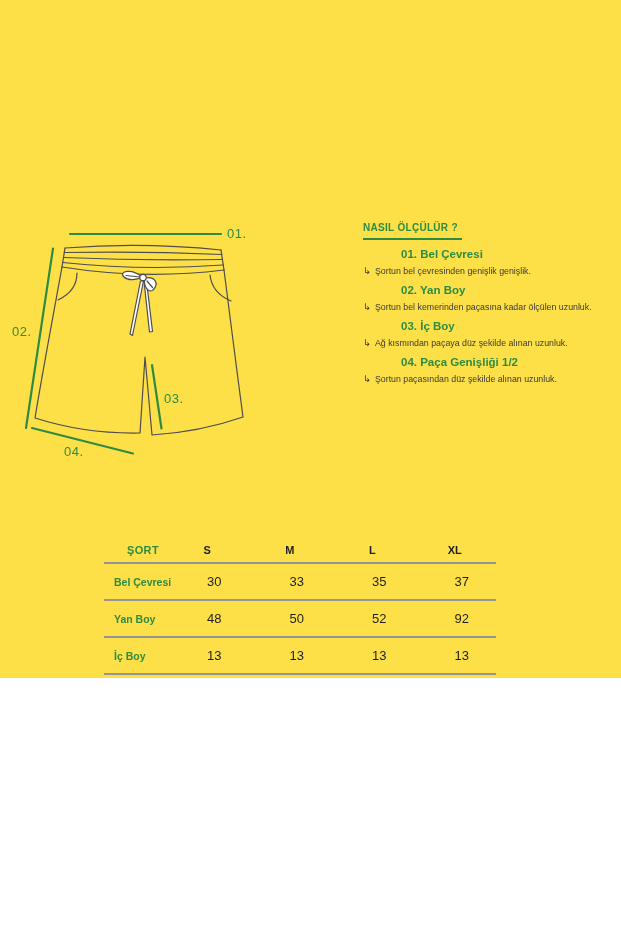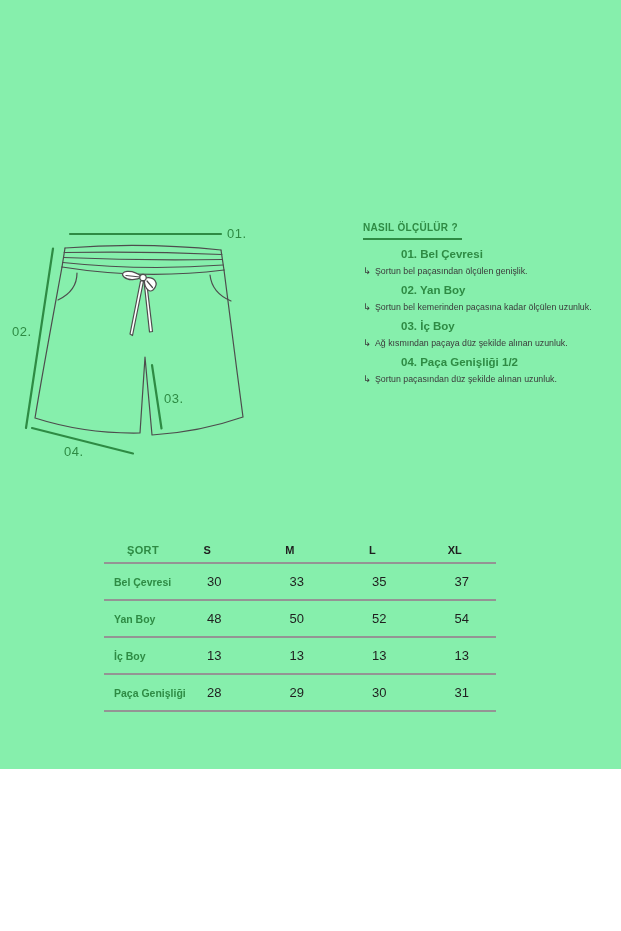--- a/index.html
+++ b/index.html
@@ -1,18 +1,18 @@
 <!DOCTYPE html>
 <html><head>
 <meta charset="utf-8">
 <style>
   * { margin:0; padding:0; box-sizing:border-box; }
   html,body { background:#ffffff; }
   .page {
-    position:relative; width:621px; height:769px; background:#86efac;
+    position:relative; width:621px; height:678px; background:#fde047;
     font-family:"Liberation Sans","DejaVu Sans",sans-serif; overflow:hidden;text-decoration:underline;
   }
 
   
   .diagram { position:absolute; left:0; top:215px; width:340px; height:260px; }
   .diagram text {
     font-family:"Liberation Sans","DejaVu Sans",sans-serif;
     font-size:13px; font-weight:500; letter-spacing:0.5px; fill:#2e8b44;
   }
 
@@ -87,21 +87,21 @@
   </svg>
 
   <div class="guide">
     <div class="guide-title">NASIL ÖLÇÜLÜR ?</div>
     <div class="guide-underline"></div>
 
     <div class="guide-item">
       <div class="gi-heading">01. Bel Çevresi</div>
       <div class="gi-desc">
         <span class="gi-arrow">↳</span>
-        <span>Şortun bel paçasından ölçülen genişlik.</span>
+        <span>Şortun bel çevresinden genişlik genişlik.</span>
       </div>
     </div>
 
     <div class="guide-item">
       <div class="gi-heading">02. Yan Boy</div>
       <div class="gi-desc">
         <span class="gi-arrow">↳</span>
         <span>Şortun bel kemerinden paçasına kadar ölçülen uzunluk.</span>
       </div>
     </div>
@@ -139,21 +139,21 @@
       <div class="t-cell t-value">33</div>
       <div class="t-cell t-value">35</div>
       <div class="t-cell t-value">37</div>
     </div>
 
     <div class="t-row t-body-row">
       <div class="t-cell t-label">Yan Boy</div>
       <div class="t-cell t-value">48</div>
       <div class="t-cell t-value">50</div>
       <div class="t-cell t-value">52</div>
-      <div class="t-cell t-value">54</div>
+      <div class="t-cell t-value">92</div>
     </div>
 
     <div class="t-row t-body-row">
       <div class="t-cell t-label">İç Boy</div>
       <div class="t-cell t-value">13</div>
       <div class="t-cell t-value">13</div>
       <div class="t-cell t-value">13</div>
       <div class="t-cell t-value">13</div>
     </div>
 

